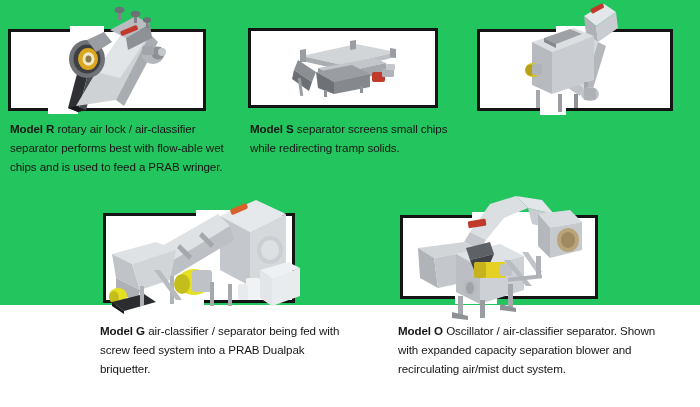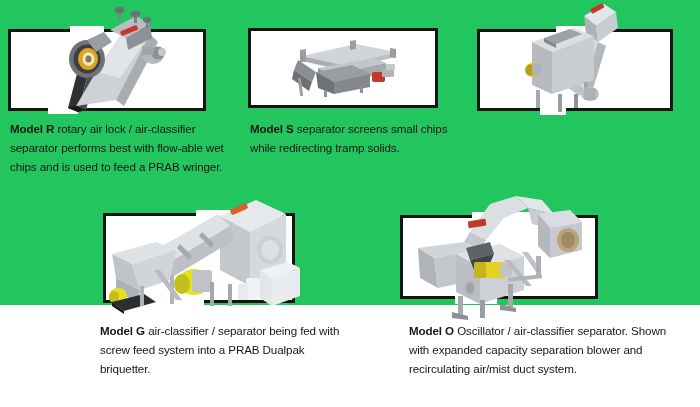--- a/index.html
+++ b/index.html
@@ -282,17 +282,17 @@
 
       <rect x="46" y="104" width="5" height="22" fill="#a5a8ac"></rect>
       <rect x="68" y="108" width="5" height="18" fill="#9a9da1"></rect>
       <rect x="96" y="92" width="5" height="24" fill="#a5a8ac"></rect>
       <rect x="124" y="64" width="5" height="22" fill="#aeb1b5"></rect>
       <polygon points="40,120 56,124 56,128 40,126" fill="#8e9195"></polygon>
       <polygon points="88,112 104,116 104,120 88,118" fill="#8e9195"></polygon>
     </svg>
   </div>
 
-  <div class="caption" style="left:398px; top:322px; width:258px;margin-left:11px;">
+  <div class="caption" style="left:398px; top:322px; width:258px;">
     <b>Model O</b><span> Oscillator / air-classifier separator.  Shown with expanded capacity separation blower and recirculating air/mist duct system.</span>
   </div>
 
 </div>
 
 </body></html>

